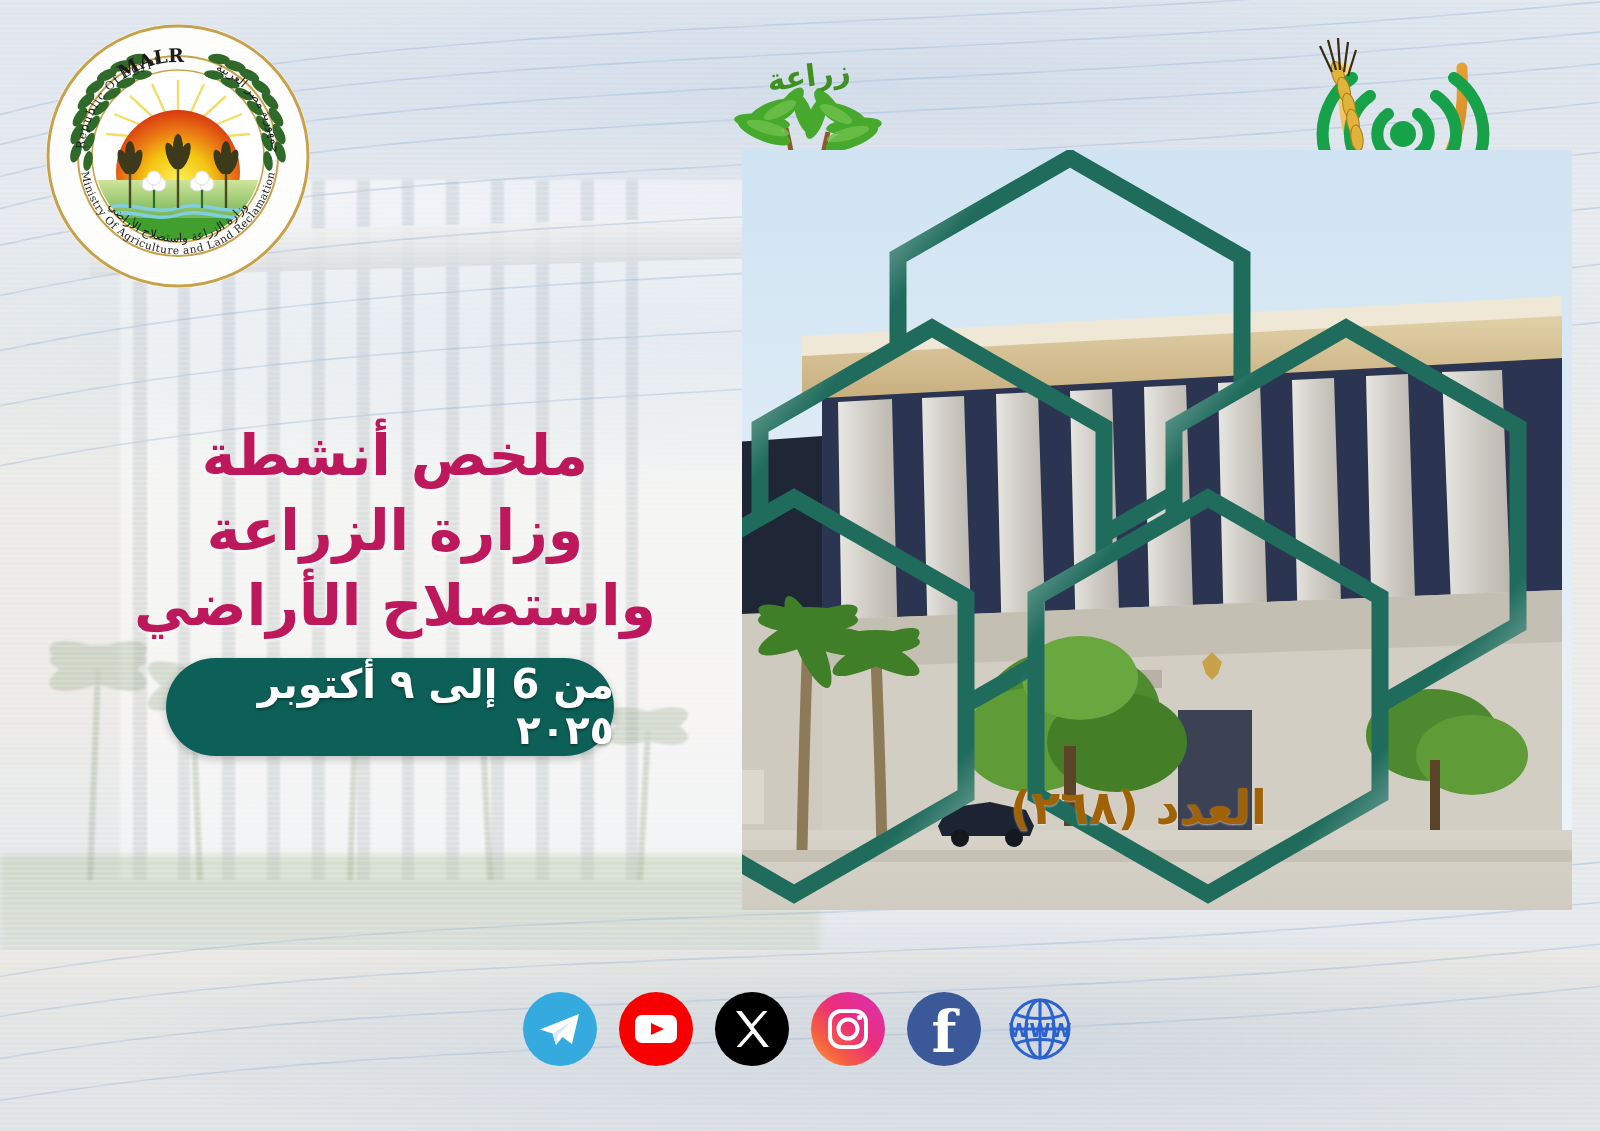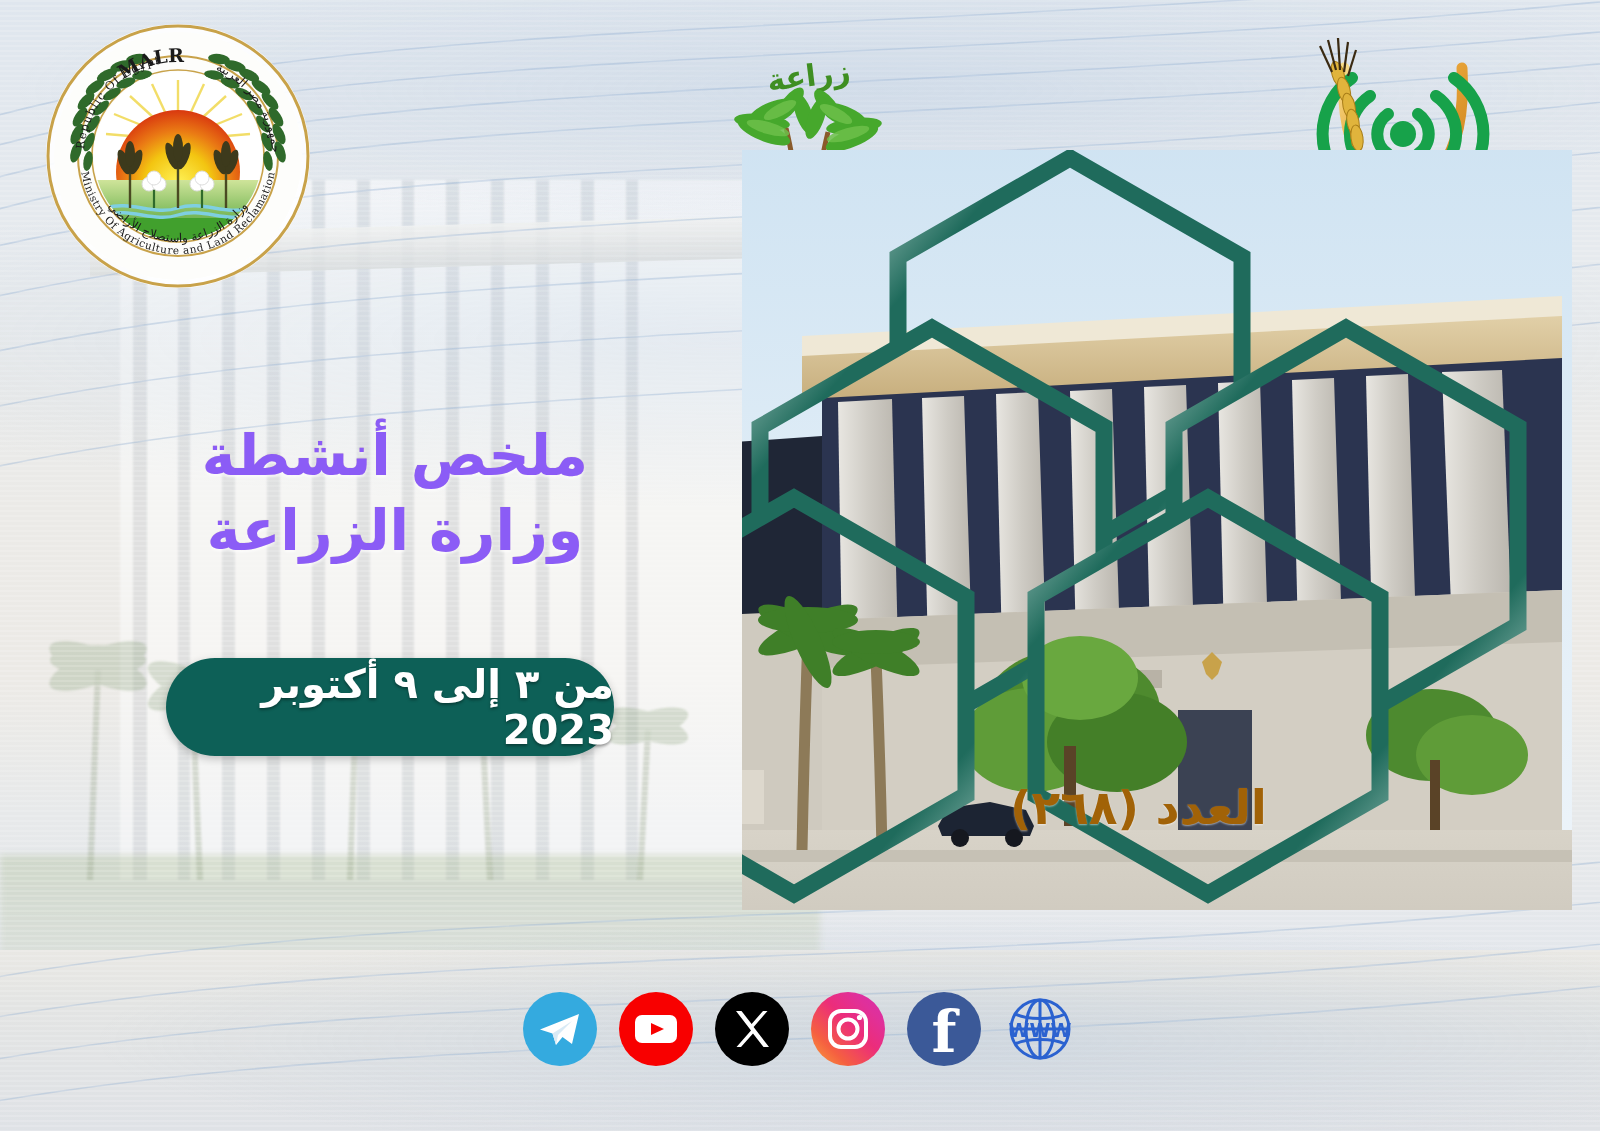--- a/index.html
+++ b/index.html
@@ -105,21 +105,21 @@
 
   
   .hexwrap{
     position:absolute; left:742px; top:150px; width:830px; height:760px;
   }
 
   
   .title{
     position:absolute; right:925px; top:418px; width:560px;
     text-align:center; direction:rtl;
-    color:#8b5cf6;
+    color:#be185d;
     font-weight:bold;
     font-size:57px;
     line-height:1.32;
     text-shadow:0 2px 3px rgba(255,255,255,.75), 0 0 1px rgba(120,0,0,.25);
     letter-spacing:-1px;
   }
   .title .l2{ display:block; }
 
   
   .datepill{
@@ -615,24 +615,25 @@
     <g>
       <g clip-path="url(#clipLeftBot)">
           <use href="#photoScene"></use>
         </g>
       <polygon points="52,348 224,447 224,645 52,744 -120,645 -120,447" fill="none" stroke="url(#borderFade)" stroke-width="17"></polygon>
     </g>
   </svg>
 
   <div class="title">
     <span>ملخص أنشطة وزارة الزراعة</span>
+    <span class="l2">واستصلاح الأراضي</span>
   </div>
 
   <div class="datepill">
-    <span>من ٣ إلى ٩ أكتوبر 2023</span>
+    <span>من 6 إلى ٩ أكتوبر ٢٠٢٥</span>
   </div>
 
   <div class="issue">العدد (٢٦٨)</div>
 
   <div class="social">
 
     <div class="sbtn www">
       <svg viewBox="0 0 74 74" width="74" height="74">
         <g fill="none" stroke="#2b62d0" stroke-width="3">
           <circle cx="37" cy="37" r="29"></circle>

